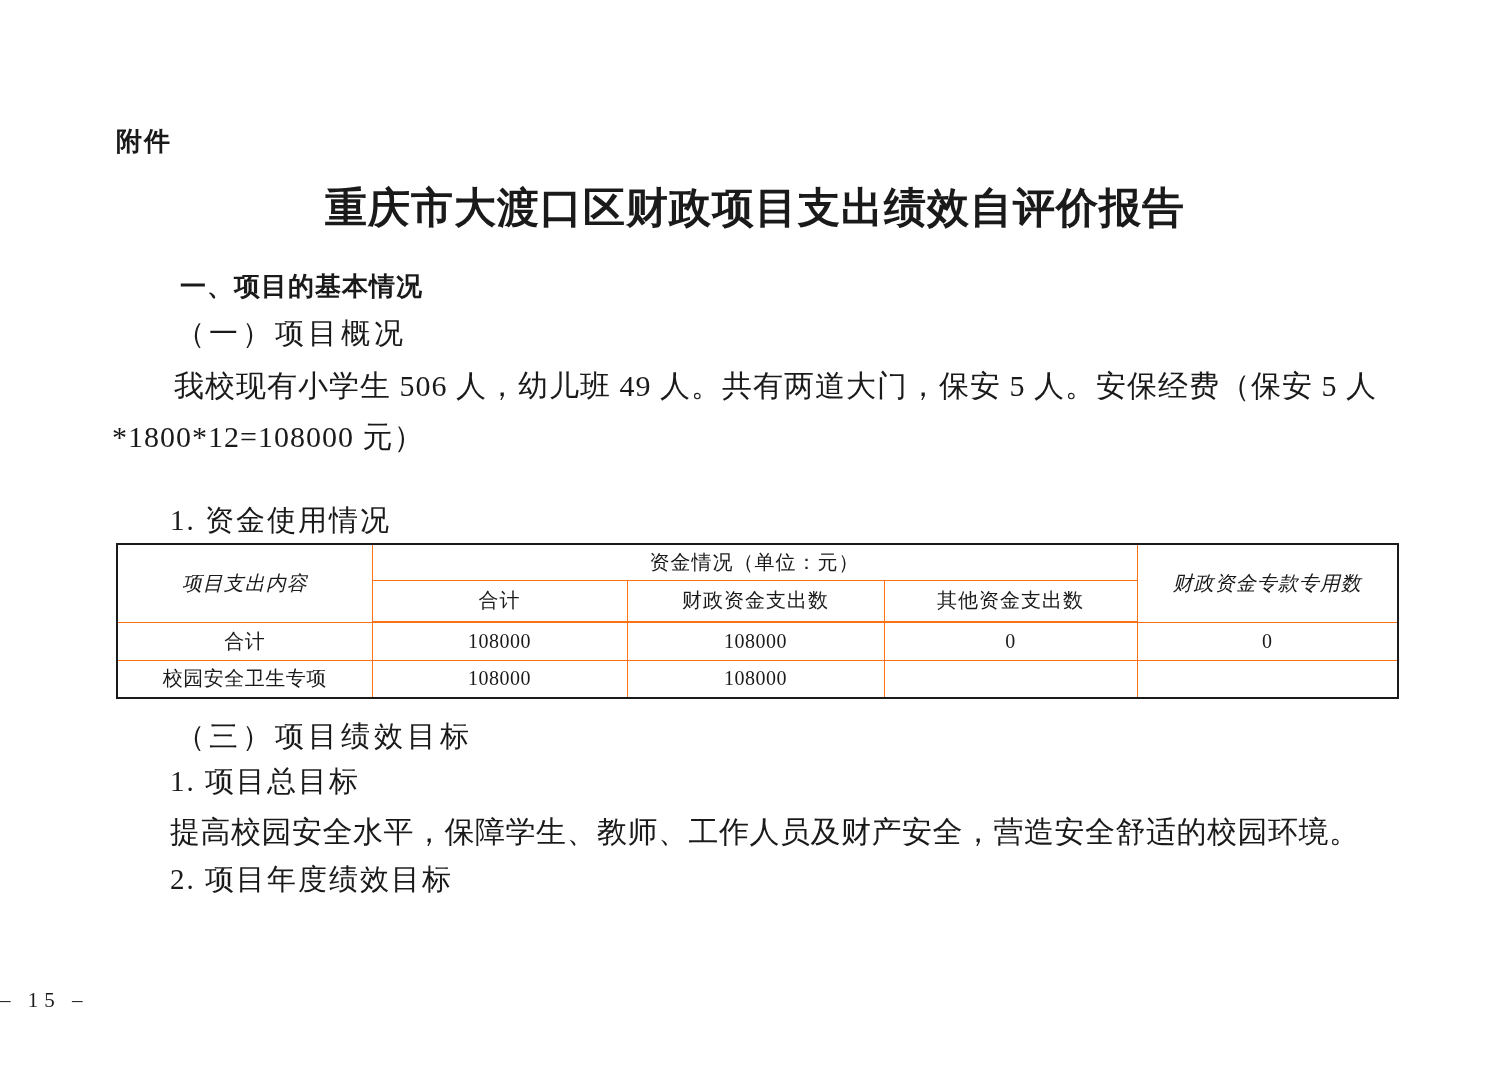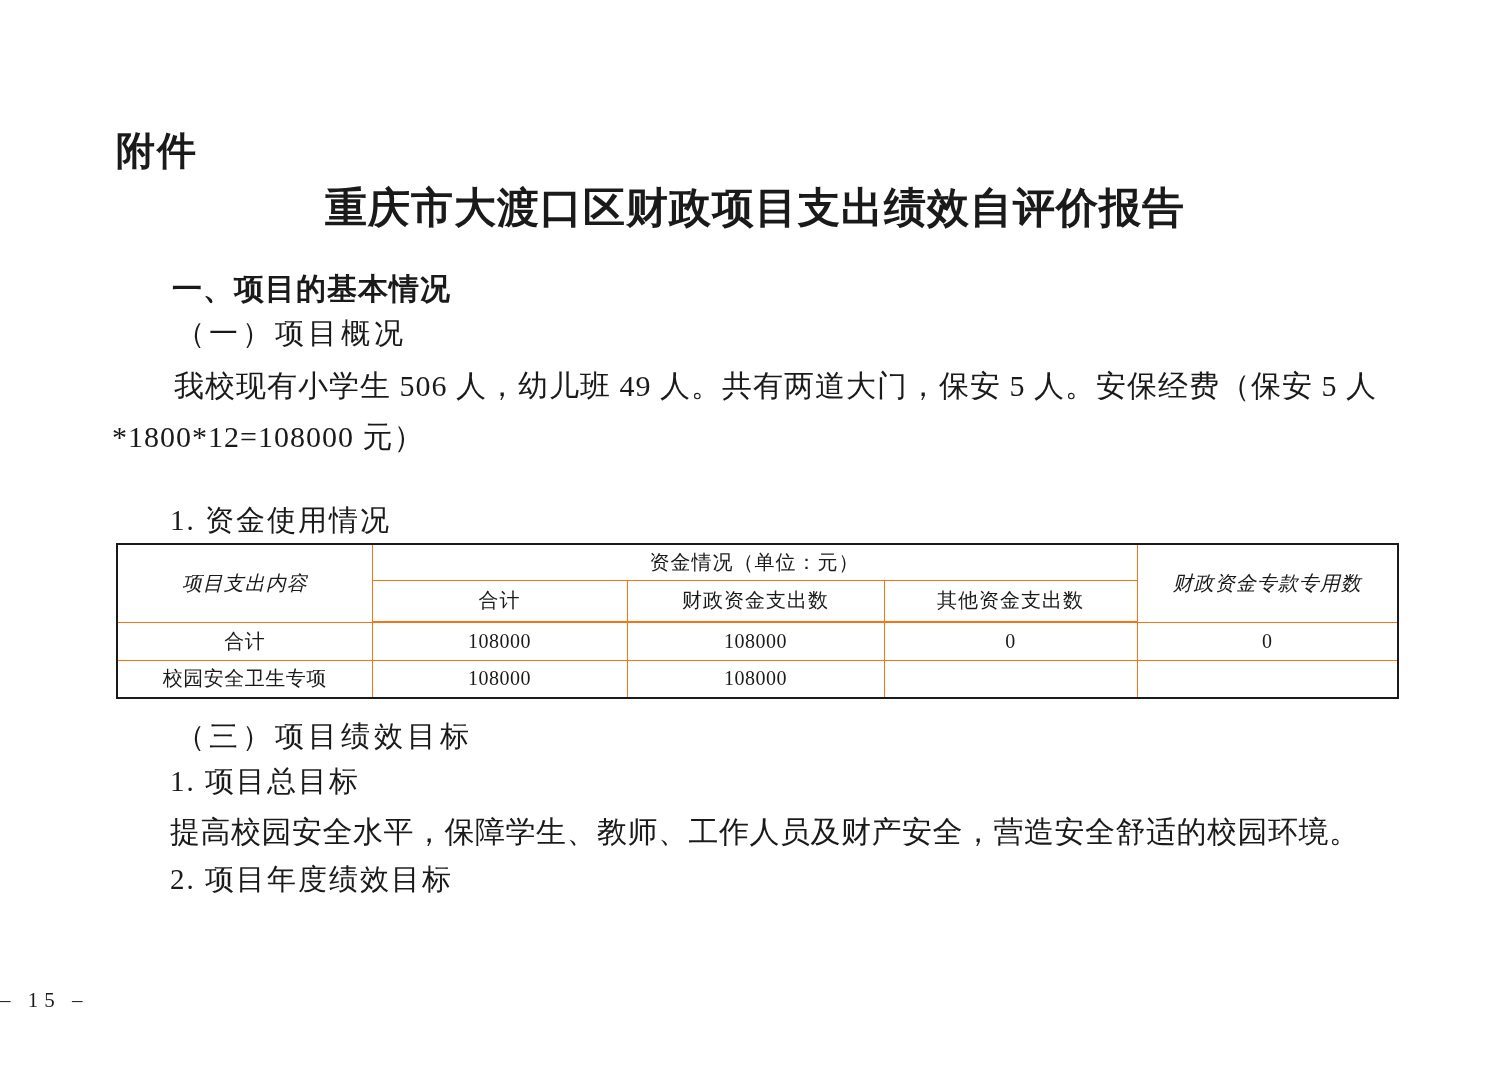--- a/index.html
+++ b/index.html
@@ -15,38 +15,38 @@
     color: #1a1a1a;
     overflow: hidden;
     font-family: "Liberation Serif", serif;
   }
   .abs { position: absolute; white-space: nowrap; }
 
   .attachment {
     left: 116px; top: 124px;
     font-family: Liberation Sans, sans-serif;
     font-weight: 600;
-    font-size: 39px;
+    font-size: 26px;
     letter-spacing: 2px;
   }
   .doc-title {
     left: 0; top: 180px;
     width: 100%;
     text-align: center;
     font-family: "Liberation Serif", serif;
     font-weight: bold;
     font-size: 42px;
     letter-spacing: 1px;
     white-space: nowrap;
   }
   .h2 {
-    left: 172px; top: 269px;
+    left: 180px; top: 269px;
     font-family: Liberation Serif, serif;
     font-weight: bold;
-    font-size: 30px;
+    font-size: 26px;
     letter-spacing: 1px;
   }
   .kai {
     font-family: "Liberation Serif", serif;
     font-weight: normal;
     font-size: 29px;
     letter-spacing: 4px;
   }
   .h3-1 { left: 176px; top: 314px; }
   .h3-2 { left: 176px; top: 457px; }

